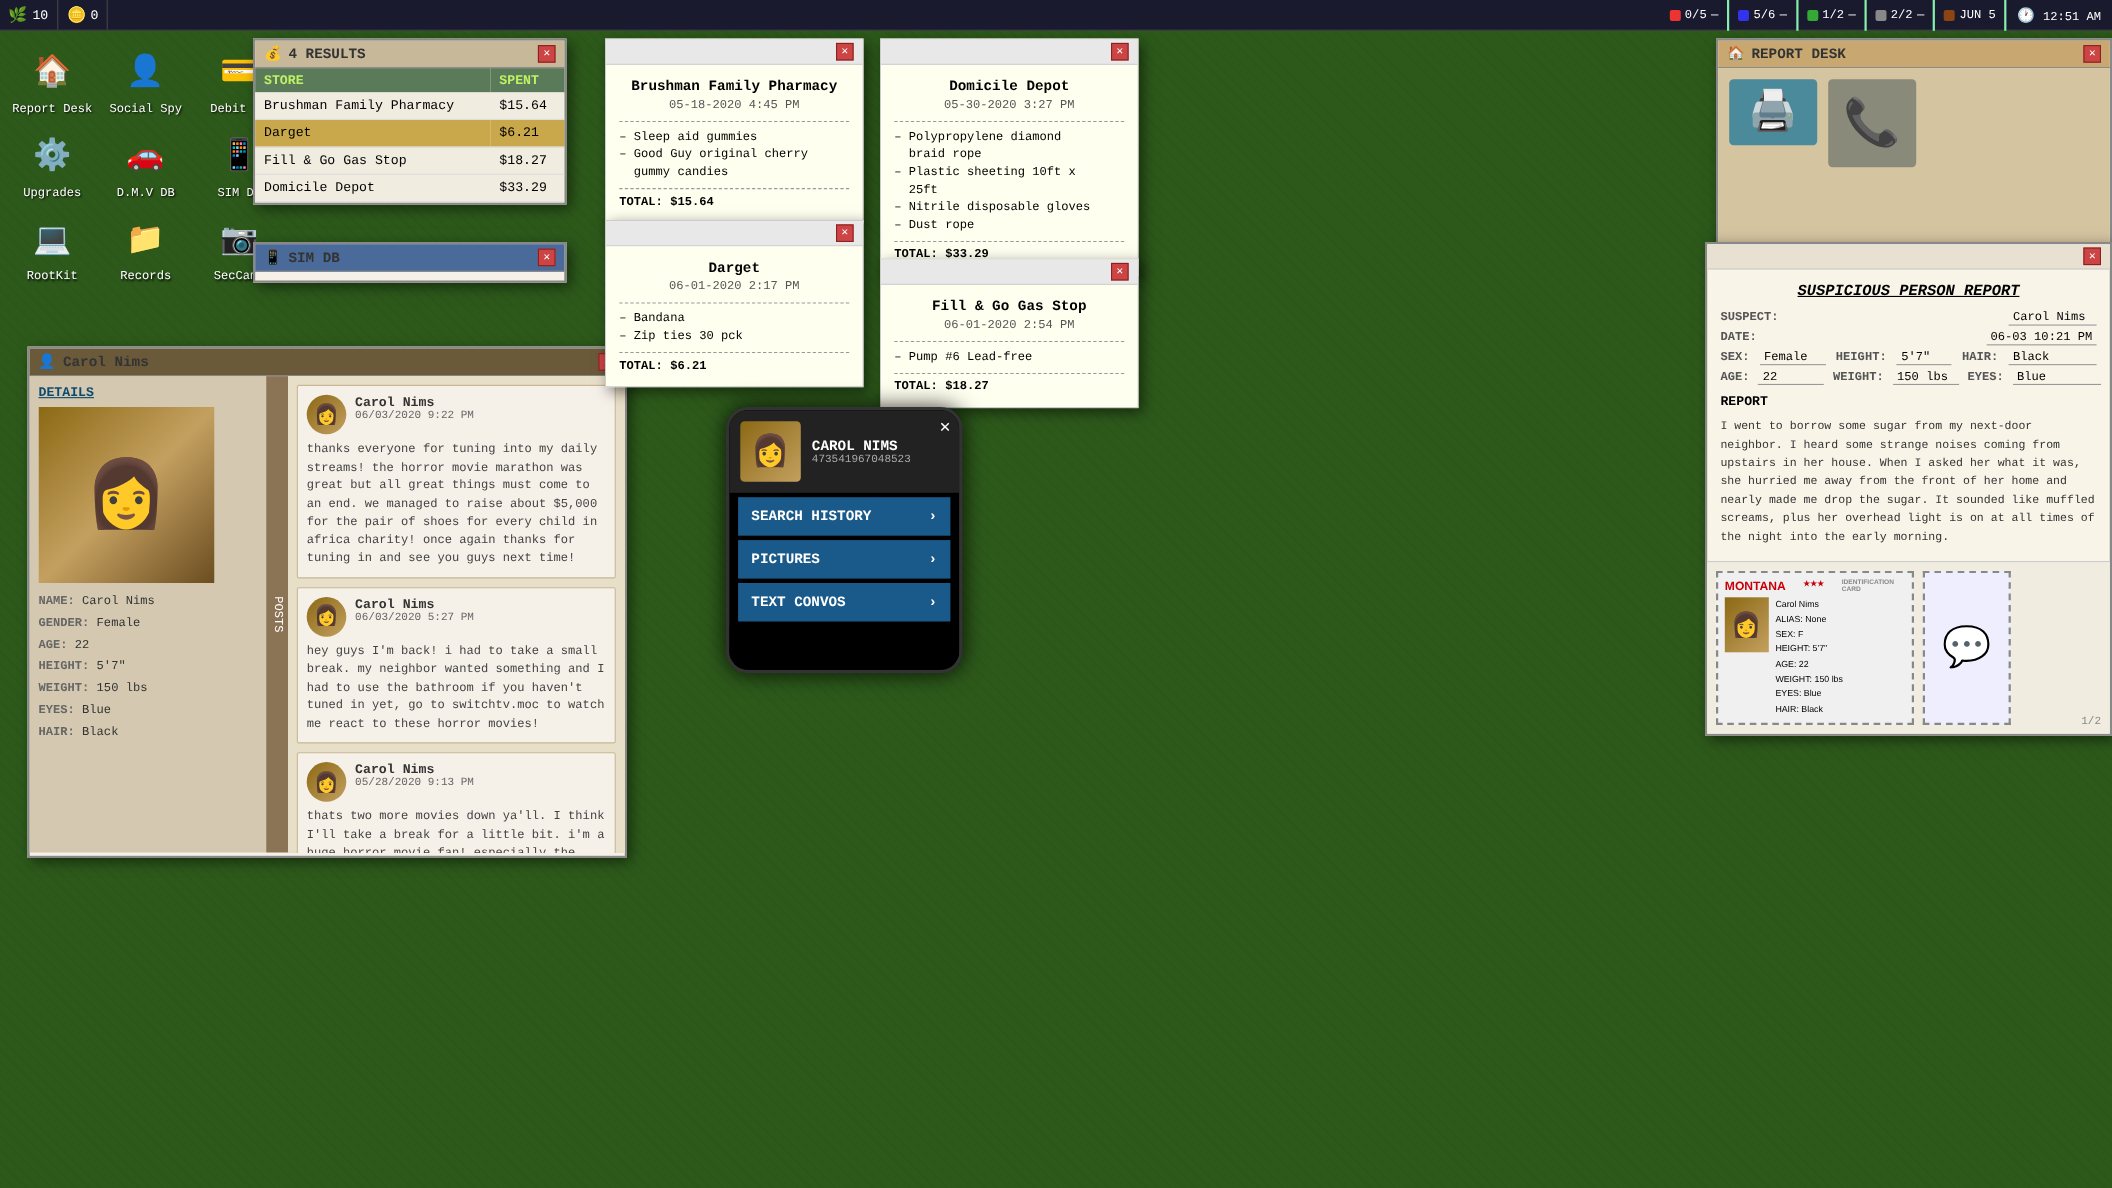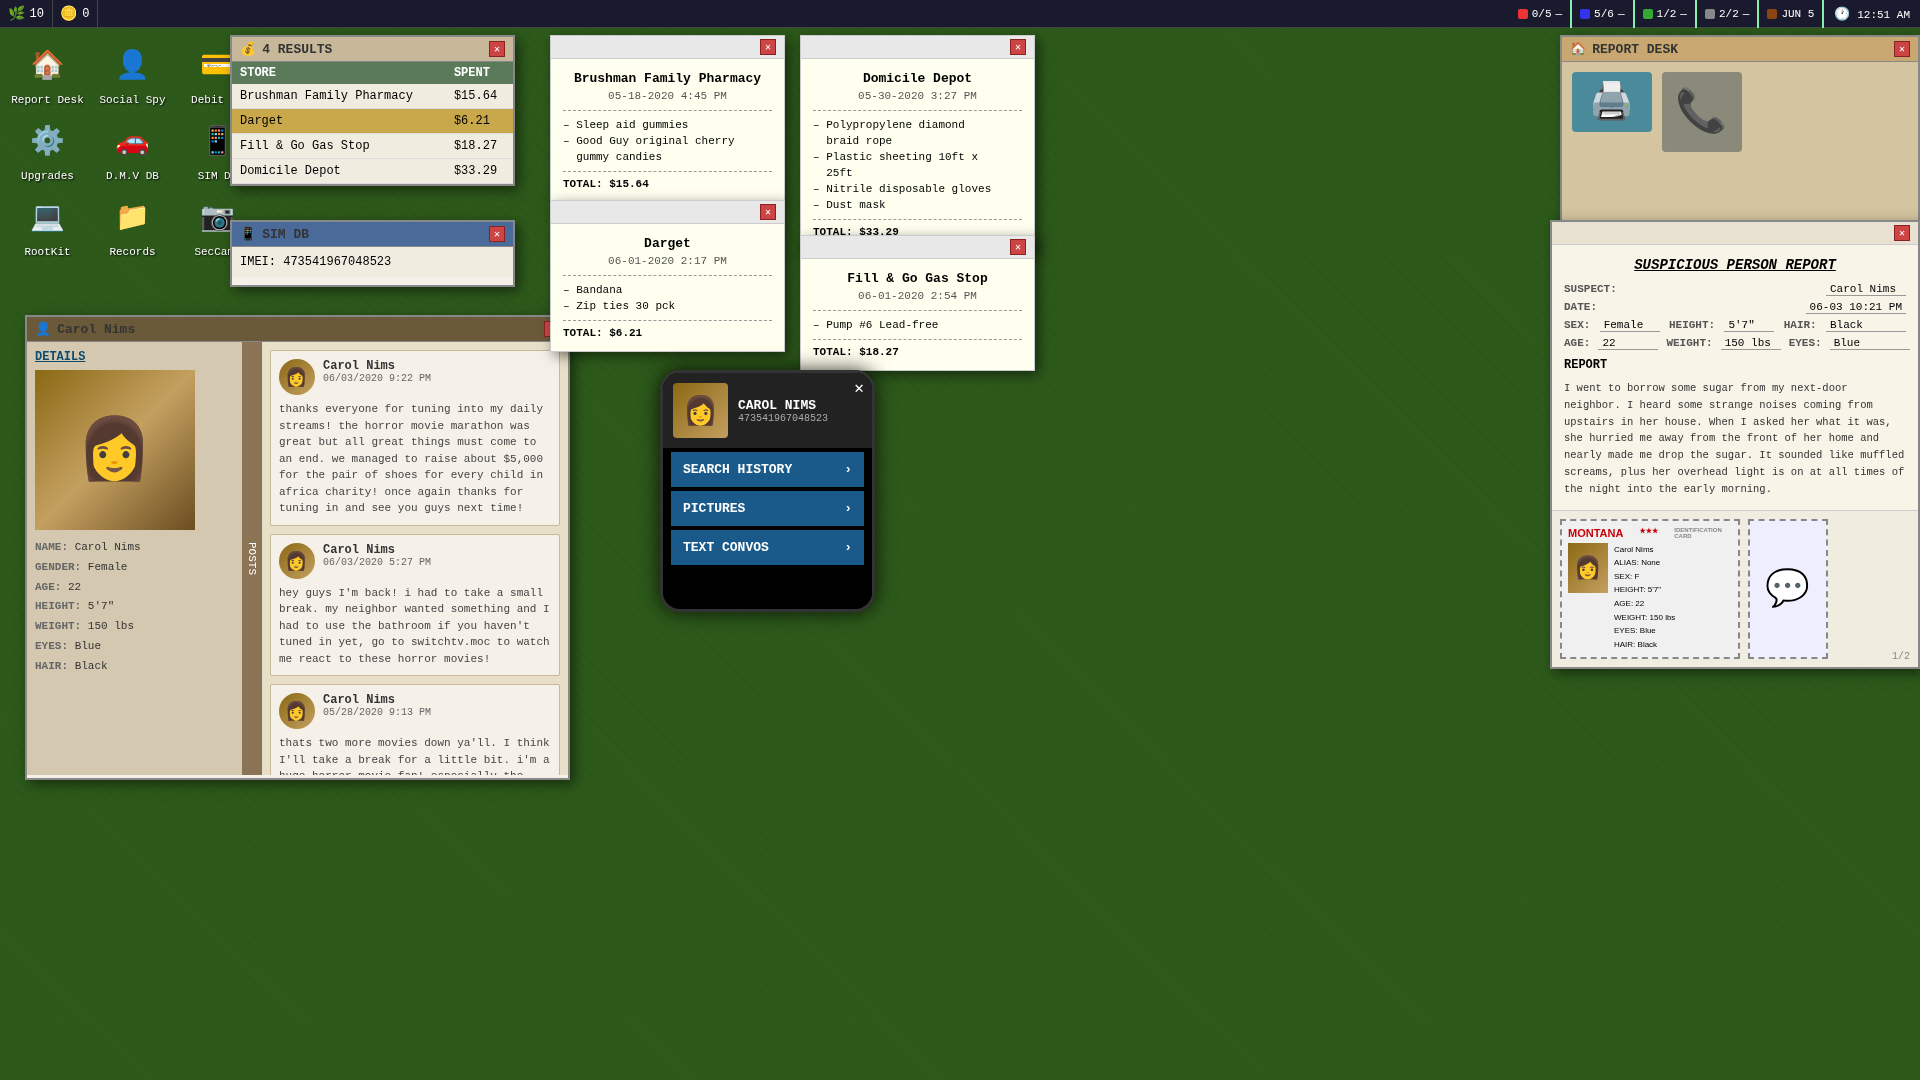--- a/index.html
+++ b/index.html
@@ -122,21 +122,21 @@
       top: 35px;
       left: 230px;
       width: 285px;
     }
     .results-table {
       width: 100%;
       border-collapse: collapse;
     }
     .results-table th {
       background: #5a7a5a;
-      color: #ffffff;
+      color: #bef264;
       padding: 4px 8px;
       font-size: 12px;
       text-align: left;
     }
     .results-table td {
       padding: 5px 8px;
       font-size: 12px;
       border-bottom: 1px solid #ddd;
     }
     .results-table tr.highlighted td {
@@ -571,24 +571,20 @@
 </div>
 
 <div class="window simdb-window">
   <div class="window-header simdb-header">
     <div class="window-title">
       <span>📱</span>
       <span>SIM DB</span>
     </div>
     <div class="close-btn">✕</div>
   </div>
-  <div class="simdb-content">
-    <span>IMEI:</span>
-    <span>473541967048523</span>
-  </div>
 </div>
 
 <div class="window carol-window">
   <div class="window-header carol-header">
     <div class="window-title">
       <span>👤</span>
       <span>Carol Nims</span>
     </div>
     <div class="close-btn">✕</div>
   </div>
@@ -673,21 +669,21 @@
   </div>
   <div class="receipt-content">
     <div class="receipt-title">Domicile Depot</div>
     <div class="receipt-date">05-30-2020 3:27 PM</div>
     <div class="receipt-divider"></div>
     <div class="receipt-item">– Polypropylene diamond</div>
     <div class="receipt-item">&nbsp;&nbsp;braid rope</div>
     <div class="receipt-item">– Plastic sheeting 10ft x</div>
     <div class="receipt-item">&nbsp;&nbsp;25ft</div>
     <div class="receipt-item">– Nitrile disposable gloves</div>
-    <div class="receipt-item">– Dust mask</div>
+    <div class="receipt-item">– Dust rope</div>
     <div class="receipt-divider"></div>
     <div class="receipt-total">
       <span>TOTAL:</span>
       <span>$33.29</span>
     </div>
   </div>
 </div>
 
 <div class="window receipt-window receipt3">
   <div class="receipt-header-bar">

